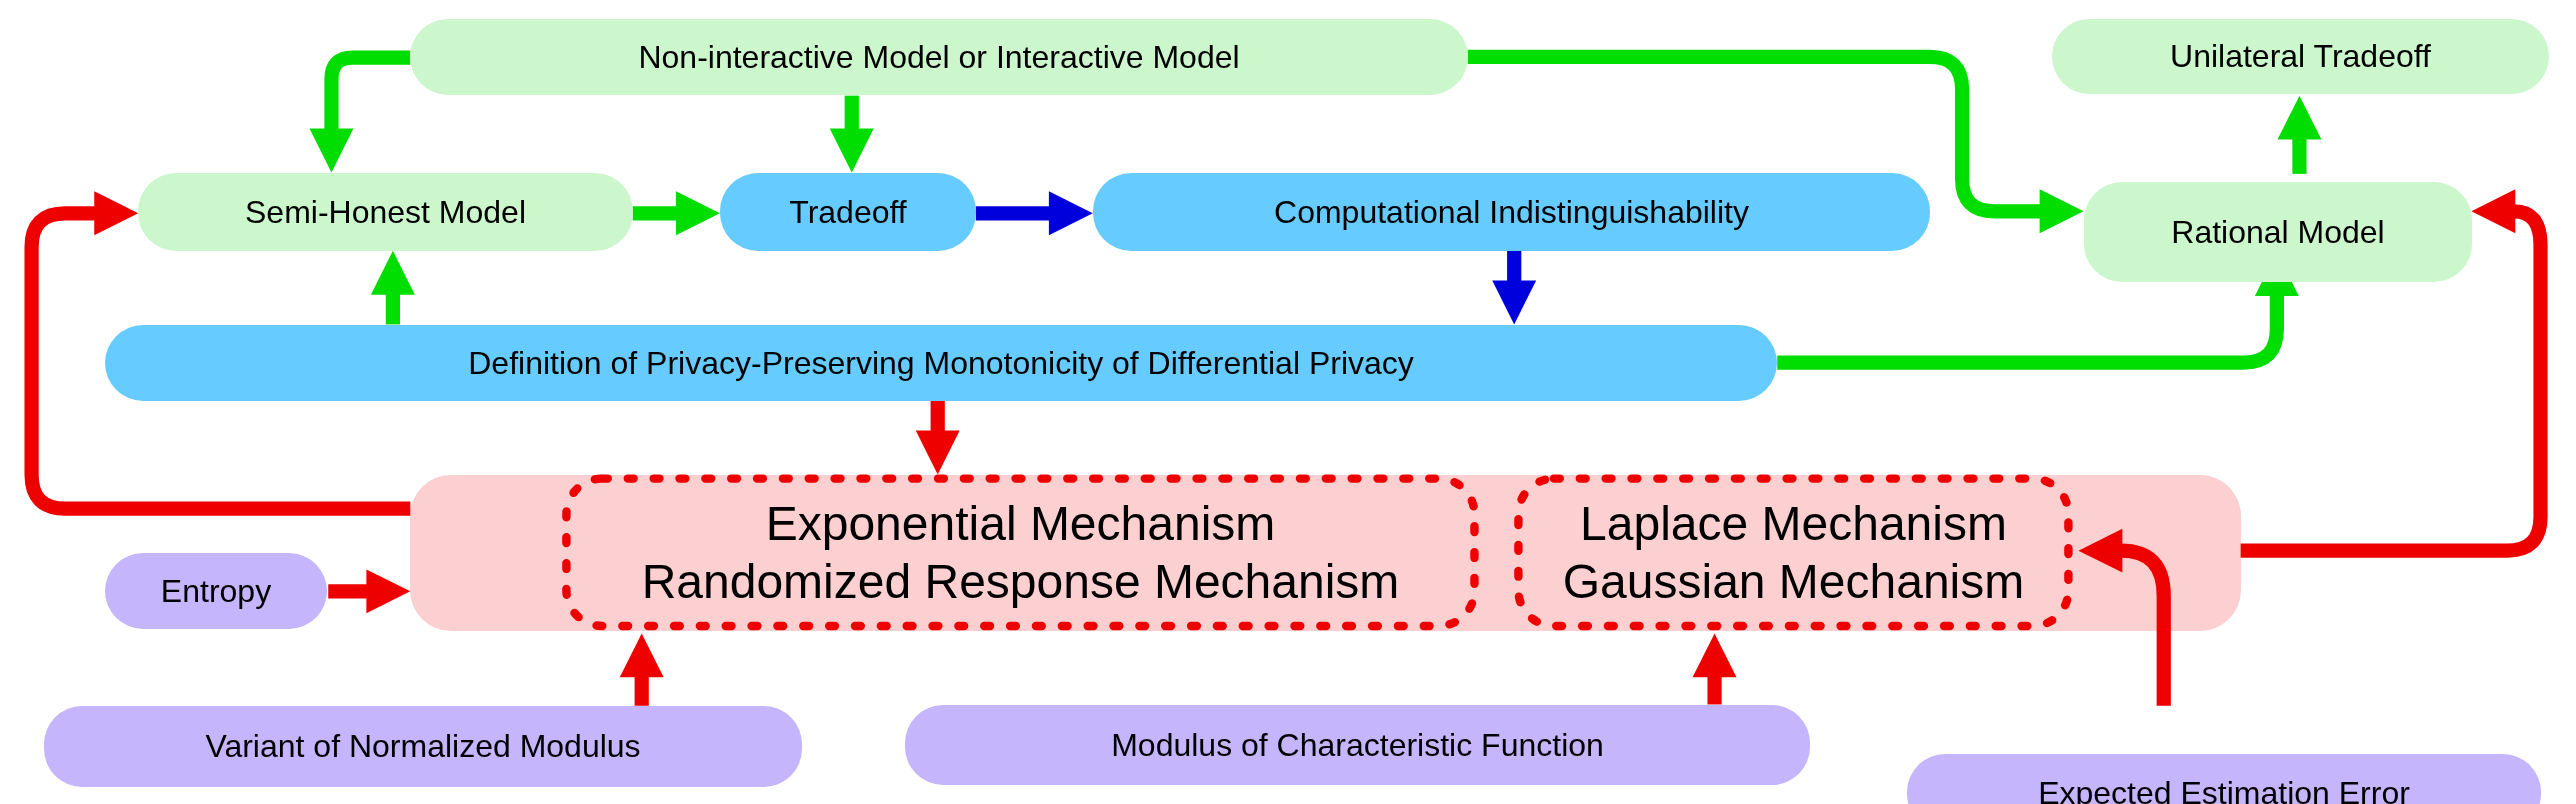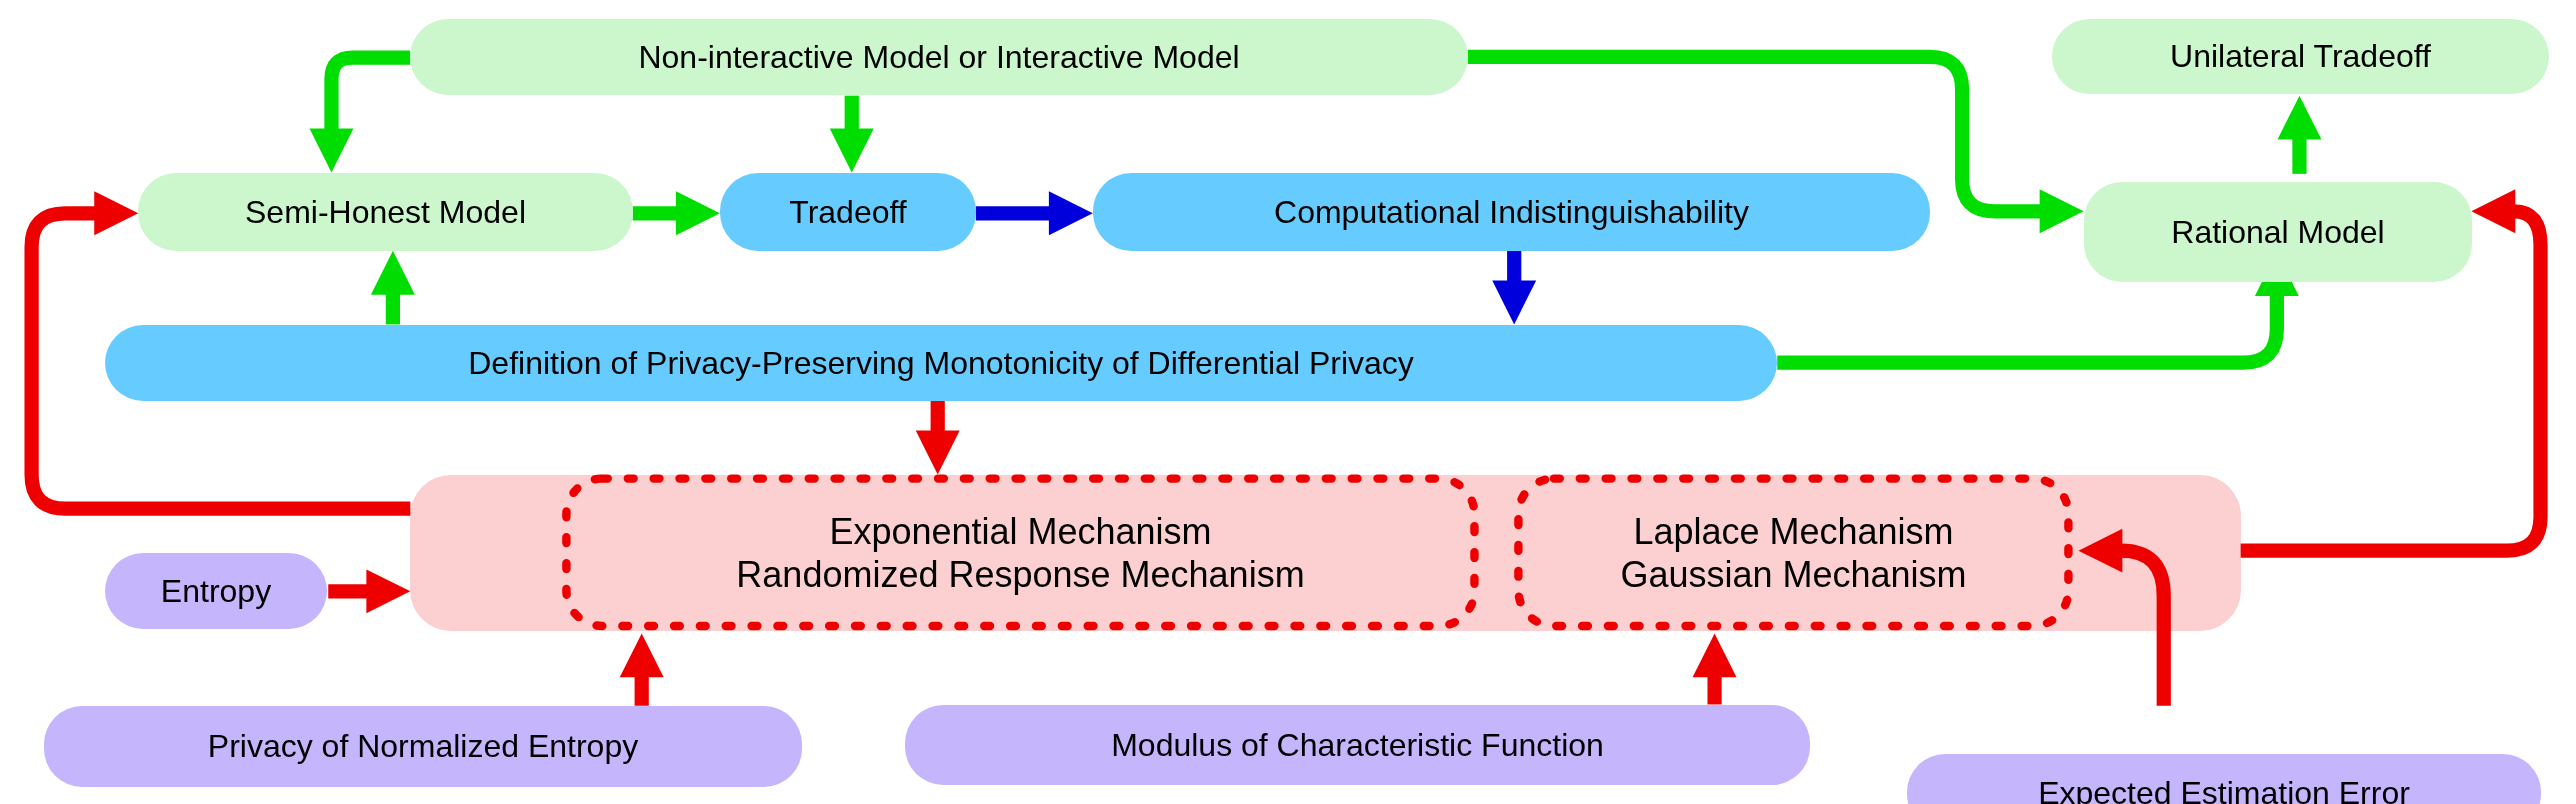--- a/index.html
+++ b/index.html
@@ -38,21 +38,21 @@
     background: #fcd0d0;
     border-radius: 41px;
   }
   .group-label {
     position: absolute;
     display: flex;
     flex-direction: column;
     align-items: center;
     justify-content: center;
     text-align: right;
-    font-size: 36px;
+    font-size: 48px;
     line-height: 1.2;
     white-space: nowrap;
   }
   .stroke-green { stroke: #00dd00; stroke-width: 22; fill: none; }
   .stroke-blue  { stroke: #0000dd; stroke-width: 22; fill: none; }
   .stroke-red   { stroke: #ee0000; stroke-width: 22; fill: none; }
   .fill-green { fill: #00dd00; stroke: none; }
   .fill-blue  { fill: #0000dd; stroke: none; }
   .fill-red   { fill: #ee0000; stroke: none; }
   .dashed-box {
@@ -165,21 +165,21 @@
   <div class="node node-blue" style="left:720px; top:173px; width:256px; height:78px;">Tradeoff</div>
 
   <div class="node node-blue" style="left:1093px; top:173px; width:837px; height:78px;">Computational Indistinguishability</div>
 
   <div class="node node-green" style="left:2084px; top:182px; width:388px; height:100px;">Rational Model</div>
 
   <div class="node node-blue" style="left:105px; top:325px; width:1672px; height:76px;">Definition of Privacy-Preserving Monotonicity of Differential Privacy</div>
 
   <div class="node node-pink" style="left:105px; top:553px; width:222px; height:76px;">Entropy</div>
 
-  <div class="node node-pink" style="left:44px; top:706px; width:758px; height:81px;">Privacy of Normalized Entropy</div>
+  <div class="node node-pink" style="left:44px; top:706px; width:758px; height:81px;">Variant of Normalized Modulus</div>
 
   <div class="node node-pink" style="left:905px; top:705px; width:905px; height:80px;">Modulus of Characteristic Function</div>
 
   <div class="node node-pink" style="left:1907px; top:706px; width:634px; height:78px;margin-top:48px;">Expected Estimation Error</div>
 
   <div class="group-label" style="left:562px; top:475px; width:917px; height:156px;">
     <span>Exponential Mechanism</span>
     <span>Randomized Response Mechanism</span>
   </div>
 

